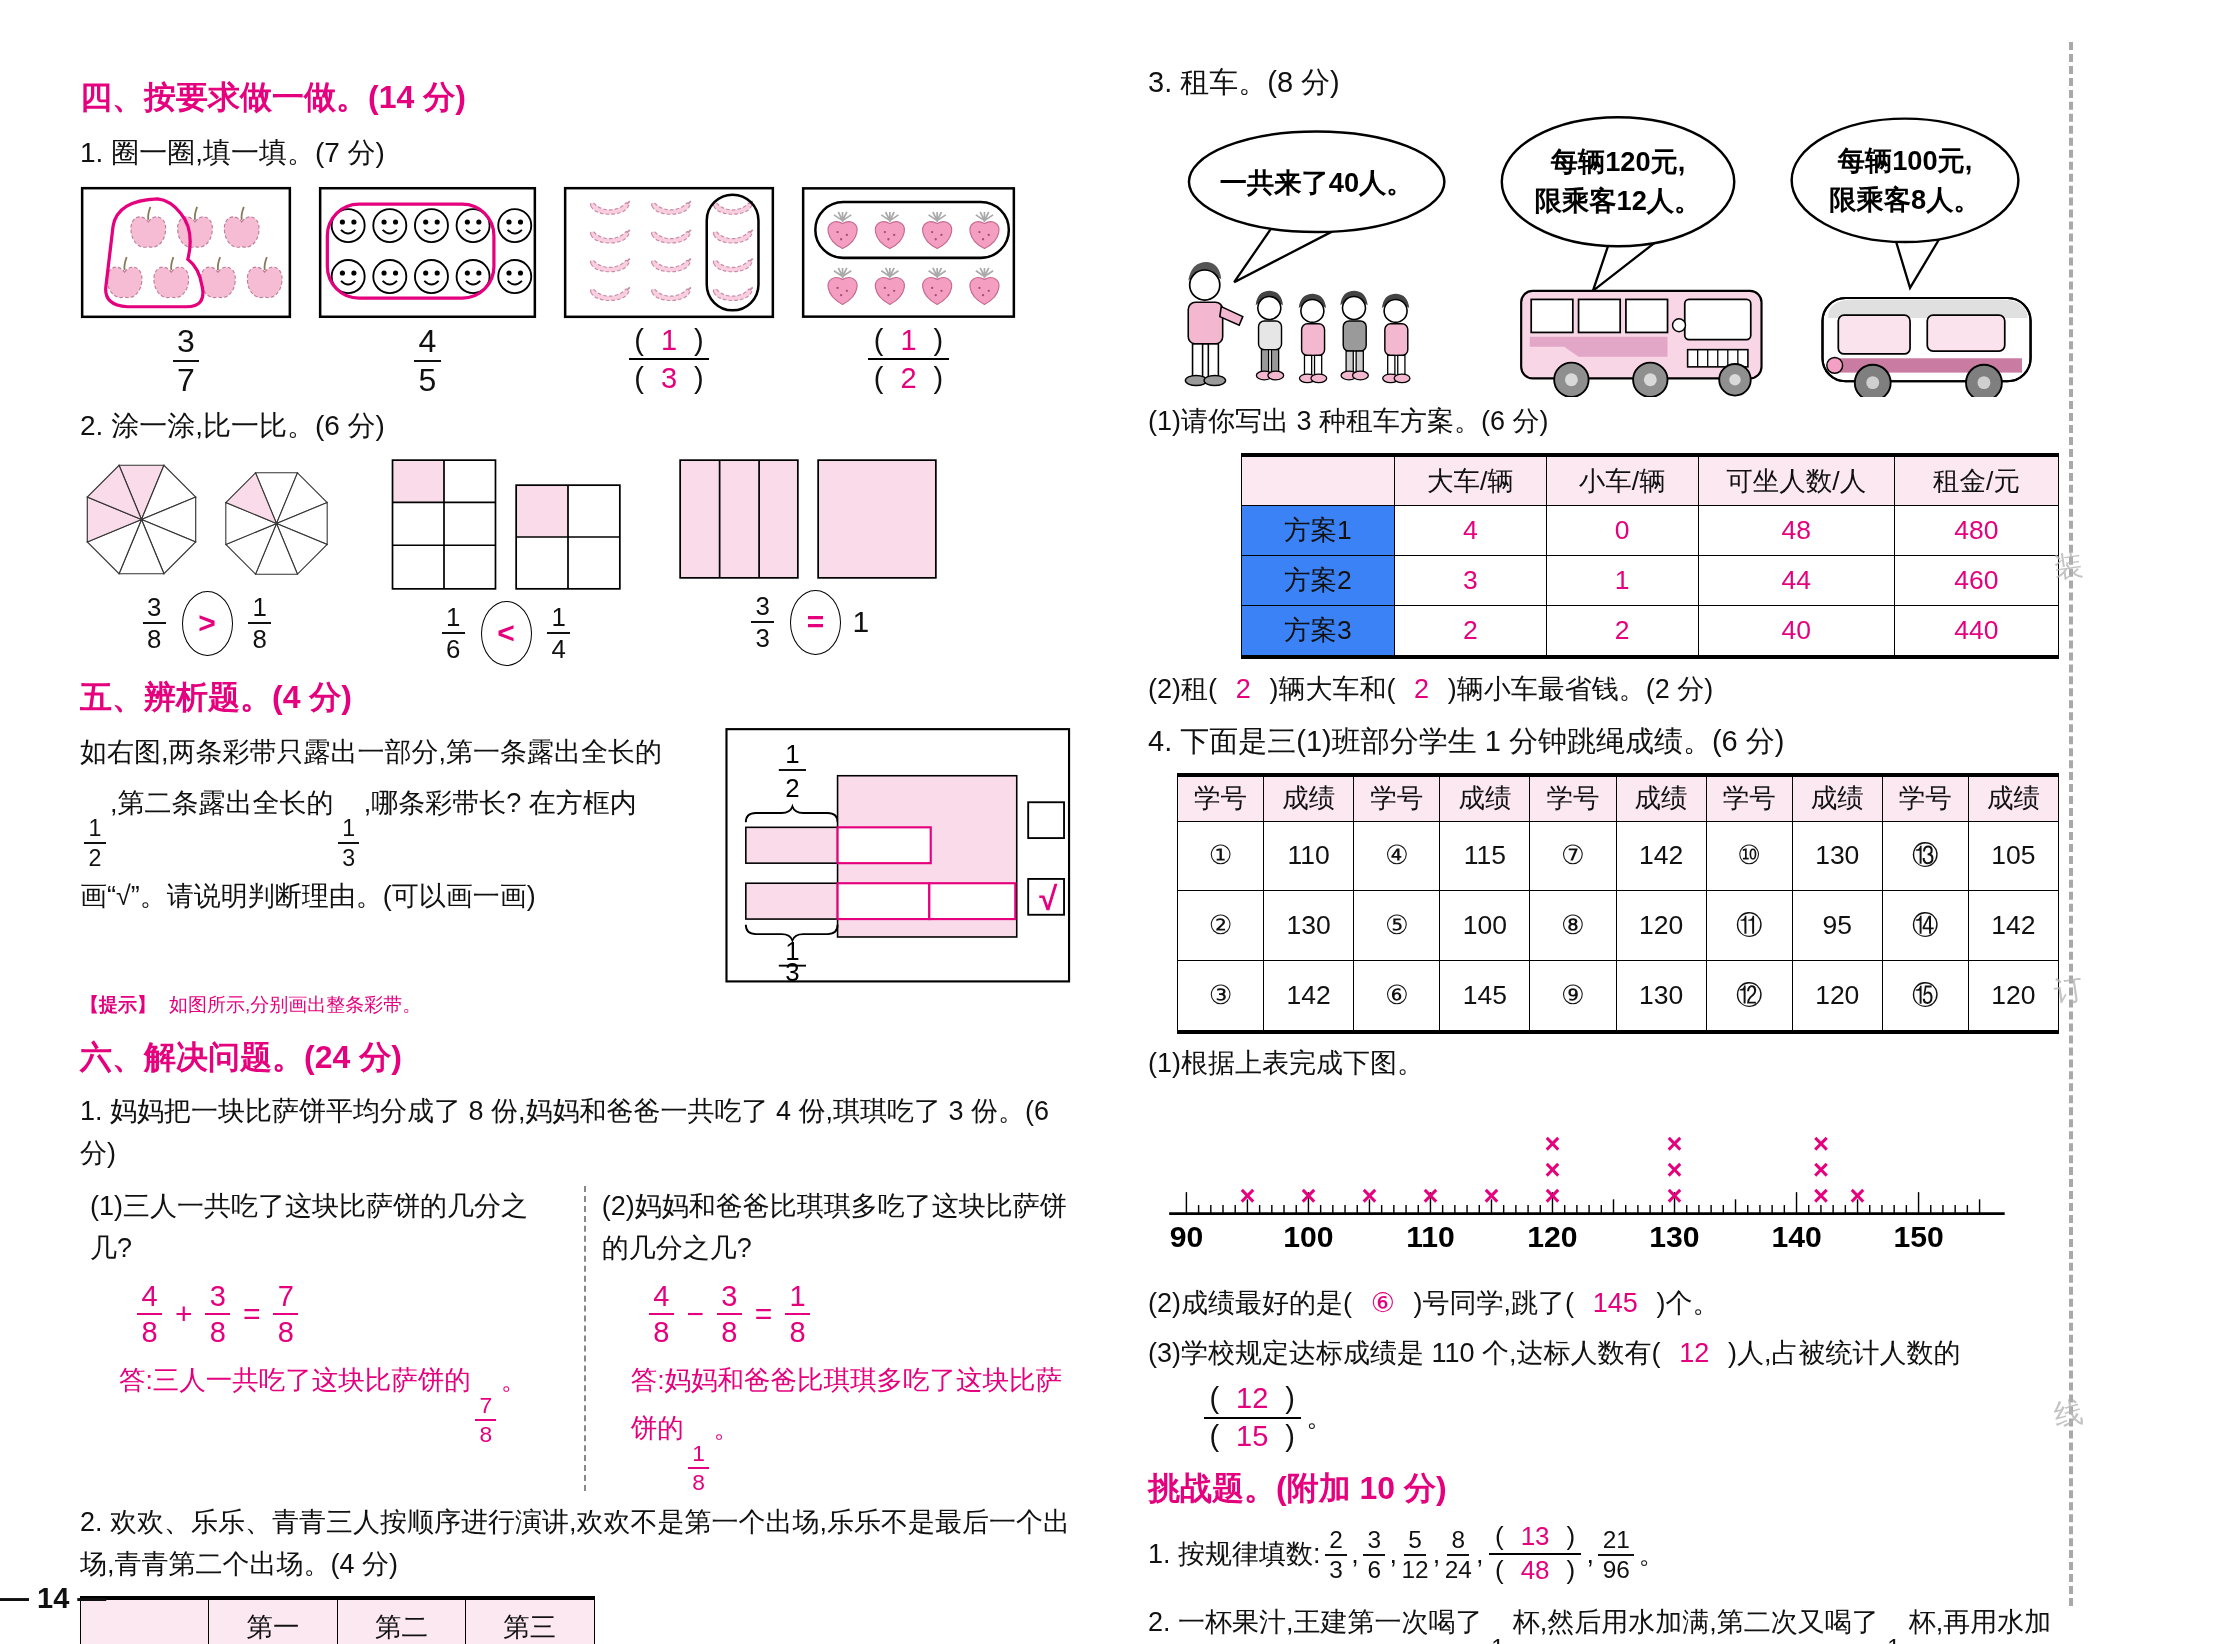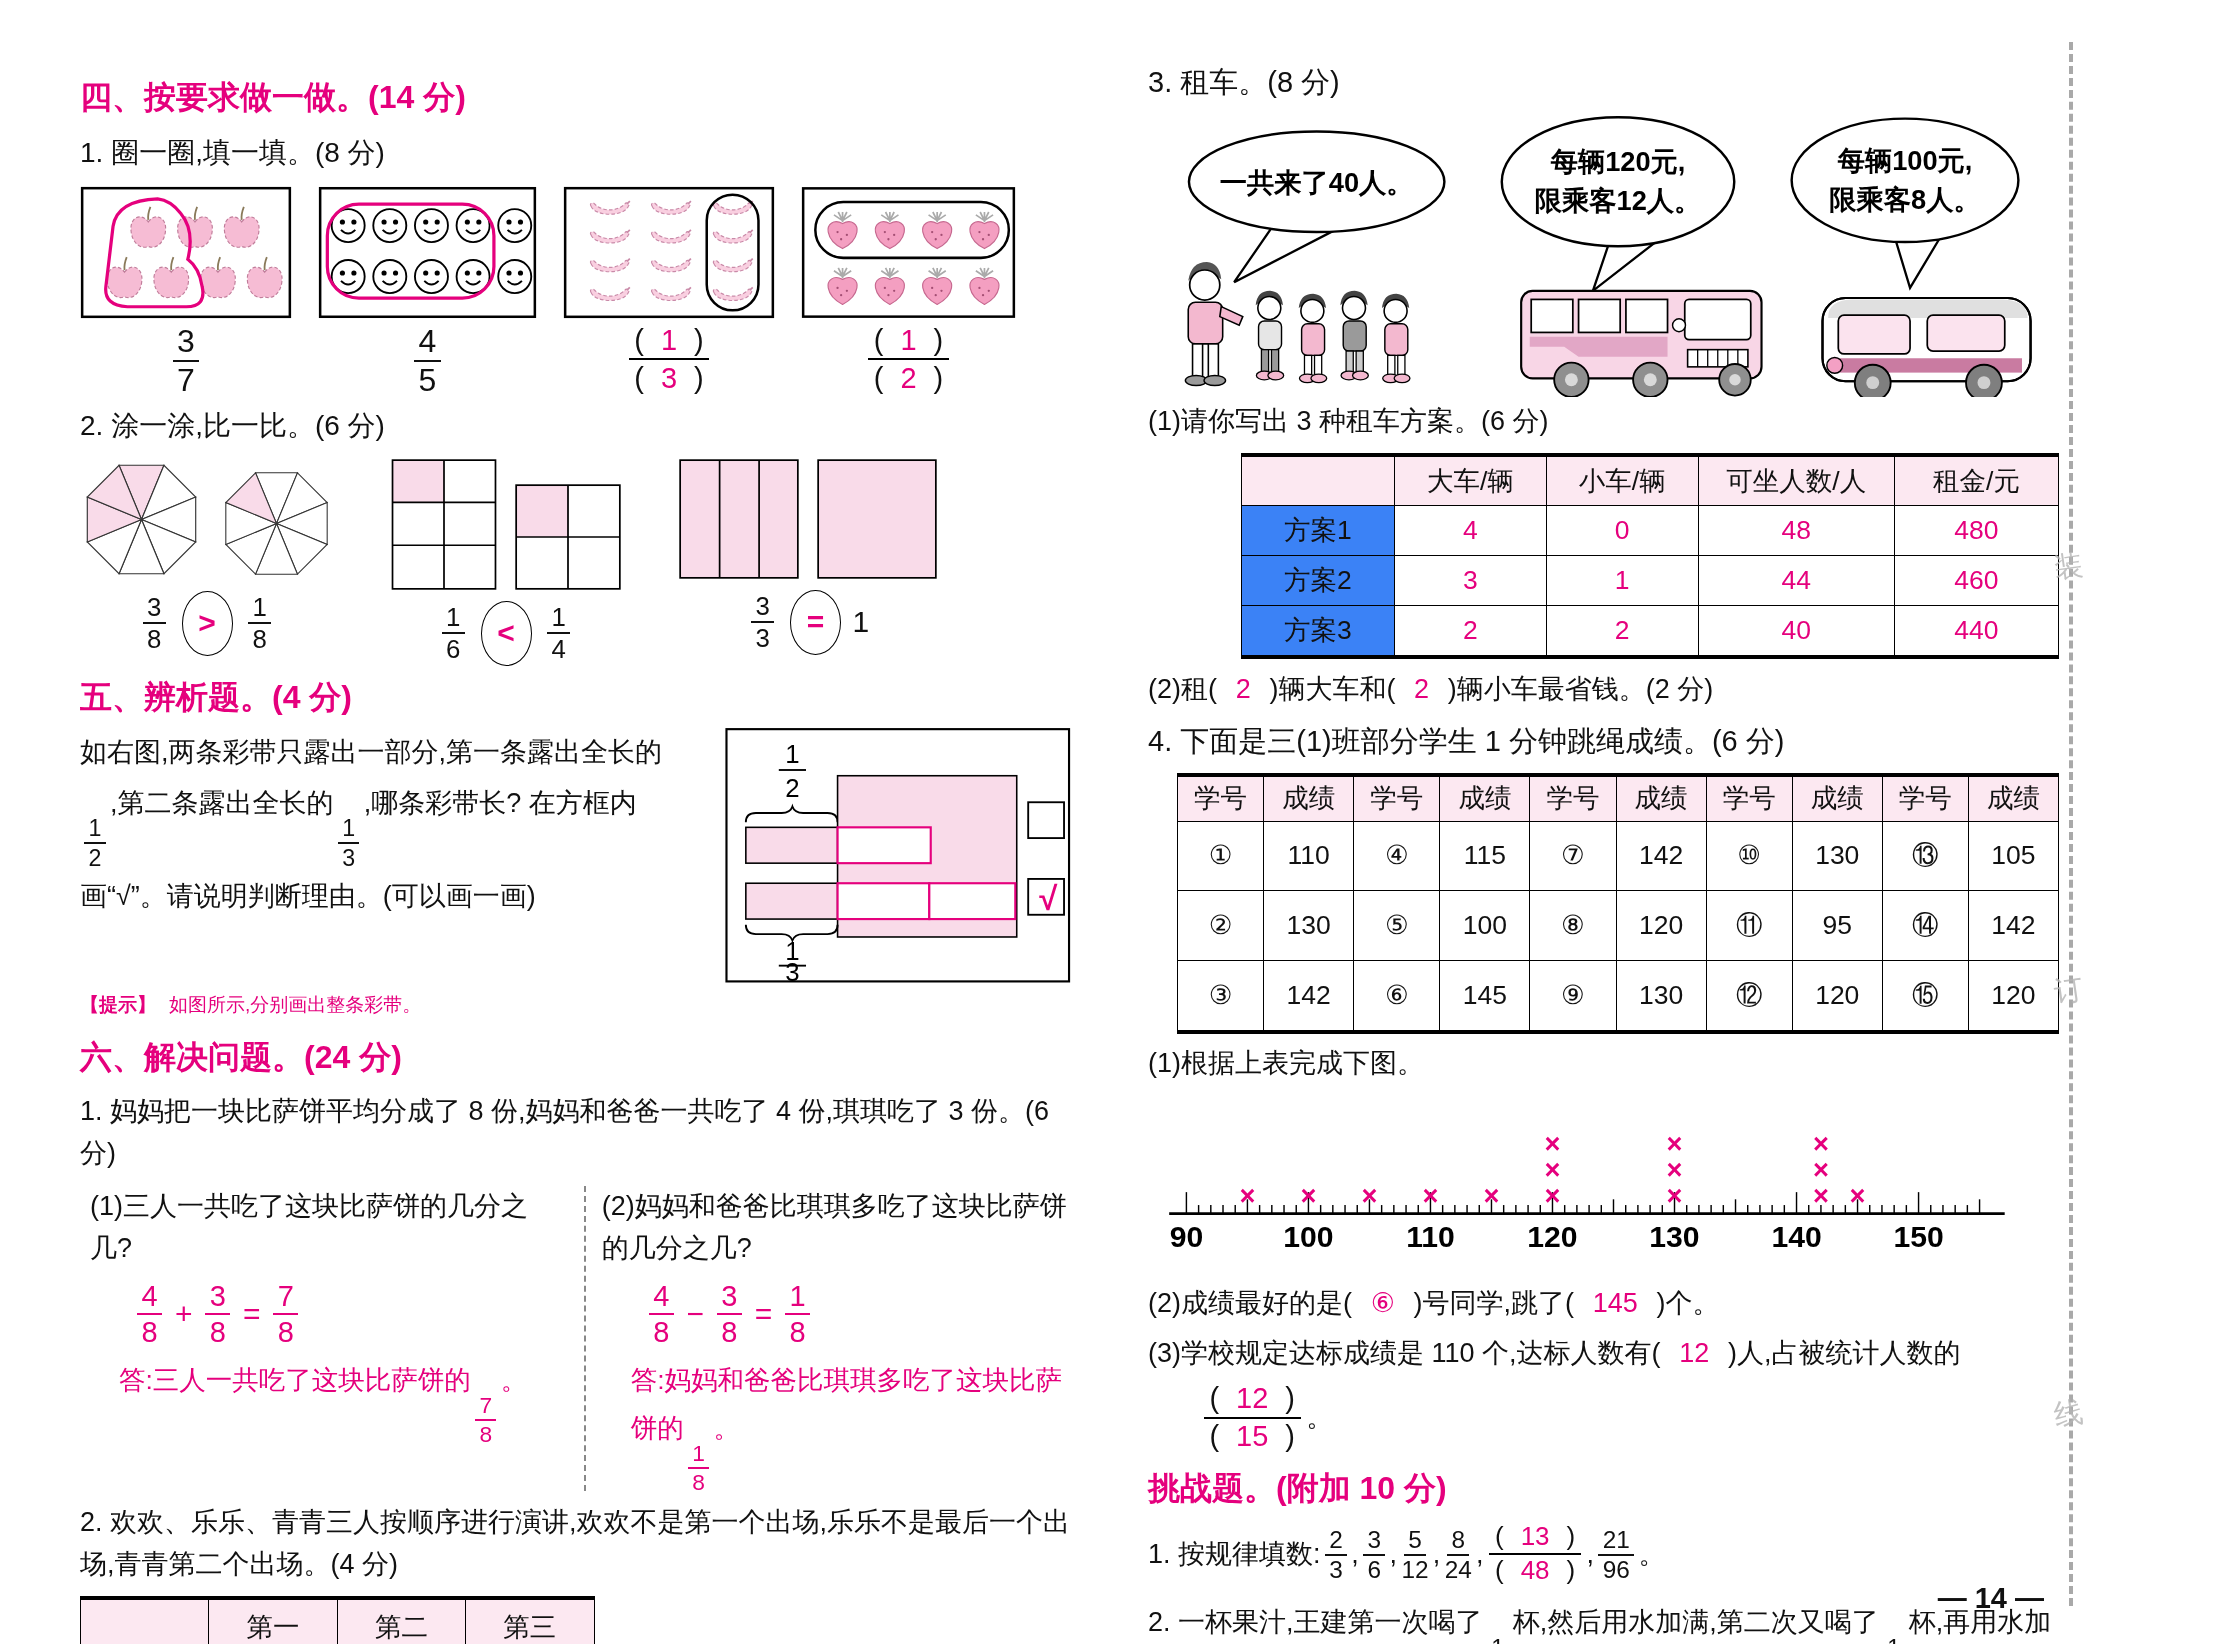--- a/index.html
+++ b/index.html
@@ -63,21 +63,21 @@
   .jump{margin:4.3px 0 4.3px 29px}
   .jump th{width:83px;height:40px}
   .jump td{height:66px}
   .chart{margin:1.4px 0 0 14.3px}
   .pfrac-line{margin:2.9px 0 1.4px 50px;font-size:27px}
   .cline{display:flex;align-items:center;flex-wrap:wrap;font-size:27px;margin:4.3px 0}
   .cline .ifrac{font-size:24.4px}
   
   .binding-line{position:absolute;left:2069px;top:42px;height:1564px;border-left:4.3px dashed #a9a9a9}
   .bchar{position:absolute;left:-18.7px;color:#b5b5b5;font-size:29px;transform:rotate(-8deg);opacity:.8}
-  .footer{position:absolute;left:0;right:172px;top:1576px;text-align:right;font-weight:bold;font-size:29px}
+  .footer{position:absolute;left:0;right:172px;top:1576px;text-align:left;font-weight:bold;font-size:29px}
 </style>
 </head>
 <body>
 
 <svg width="0" height="0" style="position:absolute">
   <defs>
     <g id="apple">
       <path d="M0,-12 C 10,-26 26,-18 24,0 C 23,16 11,27 0,22 C -11,27 -23,16 -24,0 C -26,-18 -10,-26 0,-12 Z" fill="#f6bcd4" stroke="#c07d9a" stroke-width="1.6" stroke-dasharray="5 3"></path>
       <path d="M0,-15 C -1,-23 1,-28 3,-33" stroke="#8a7a5a" stroke-width="2.5" fill="none"></path>
     </g>
@@ -99,21 +99,21 @@
         <circle cx="-2" cy="14" r="1.6" fill="#a34e73"></circle>
     </g>
   </defs>
 </svg>
 
 <div class="page">
 
   <div class="col left">
 
     <div class="sec-title">四、按要求做一做。(14 分)</div>
-    <div class="qlabel">1. 圈一圈,填一填。(8 分)</div>
+    <div class="qlabel">1. 圈一圈,填一填。(7 分)</div>
 
     <div class="pic-row">
       <div class="pic-group">
         <svg width="212" height="133" viewBox="0 0 295 185">
           <rect x="3" y="3" width="289" height="179" fill="#fff" stroke="#000" stroke-width="3.5"></rect>
           <use href="#apple" x="95" y="62"></use>
             <use href="#apple" x="160" y="62"></use>
             <use href="#apple" x="225" y="62"></use>
           <use href="#apple" x="62" y="132"></use>
             <use href="#apple" x="127" y="132"></use>

